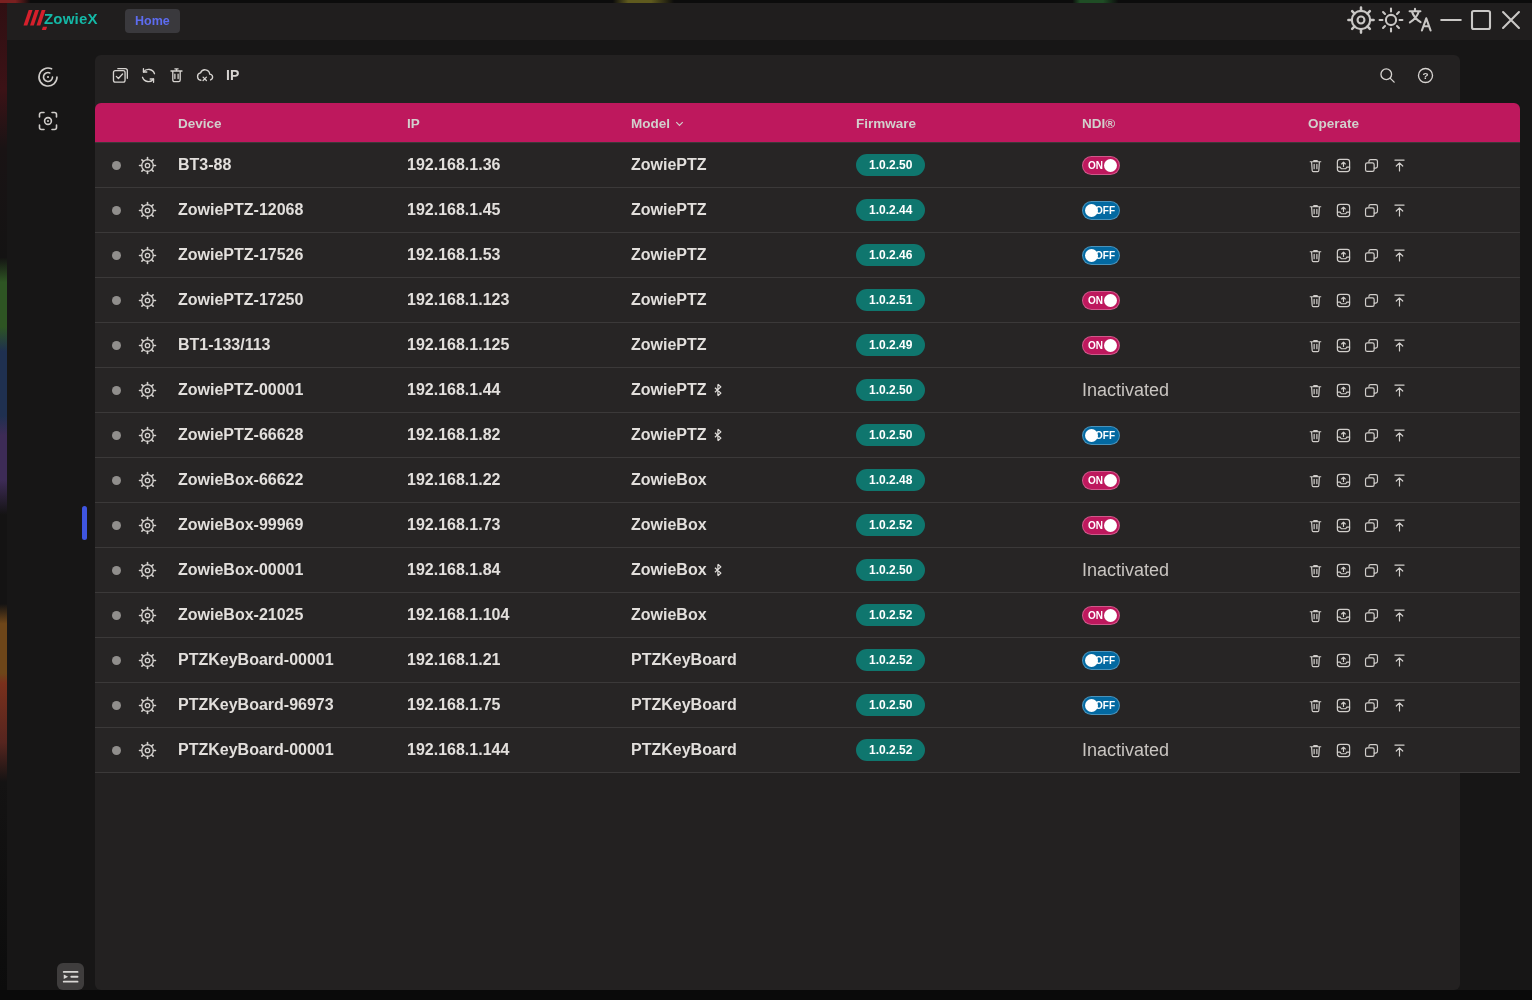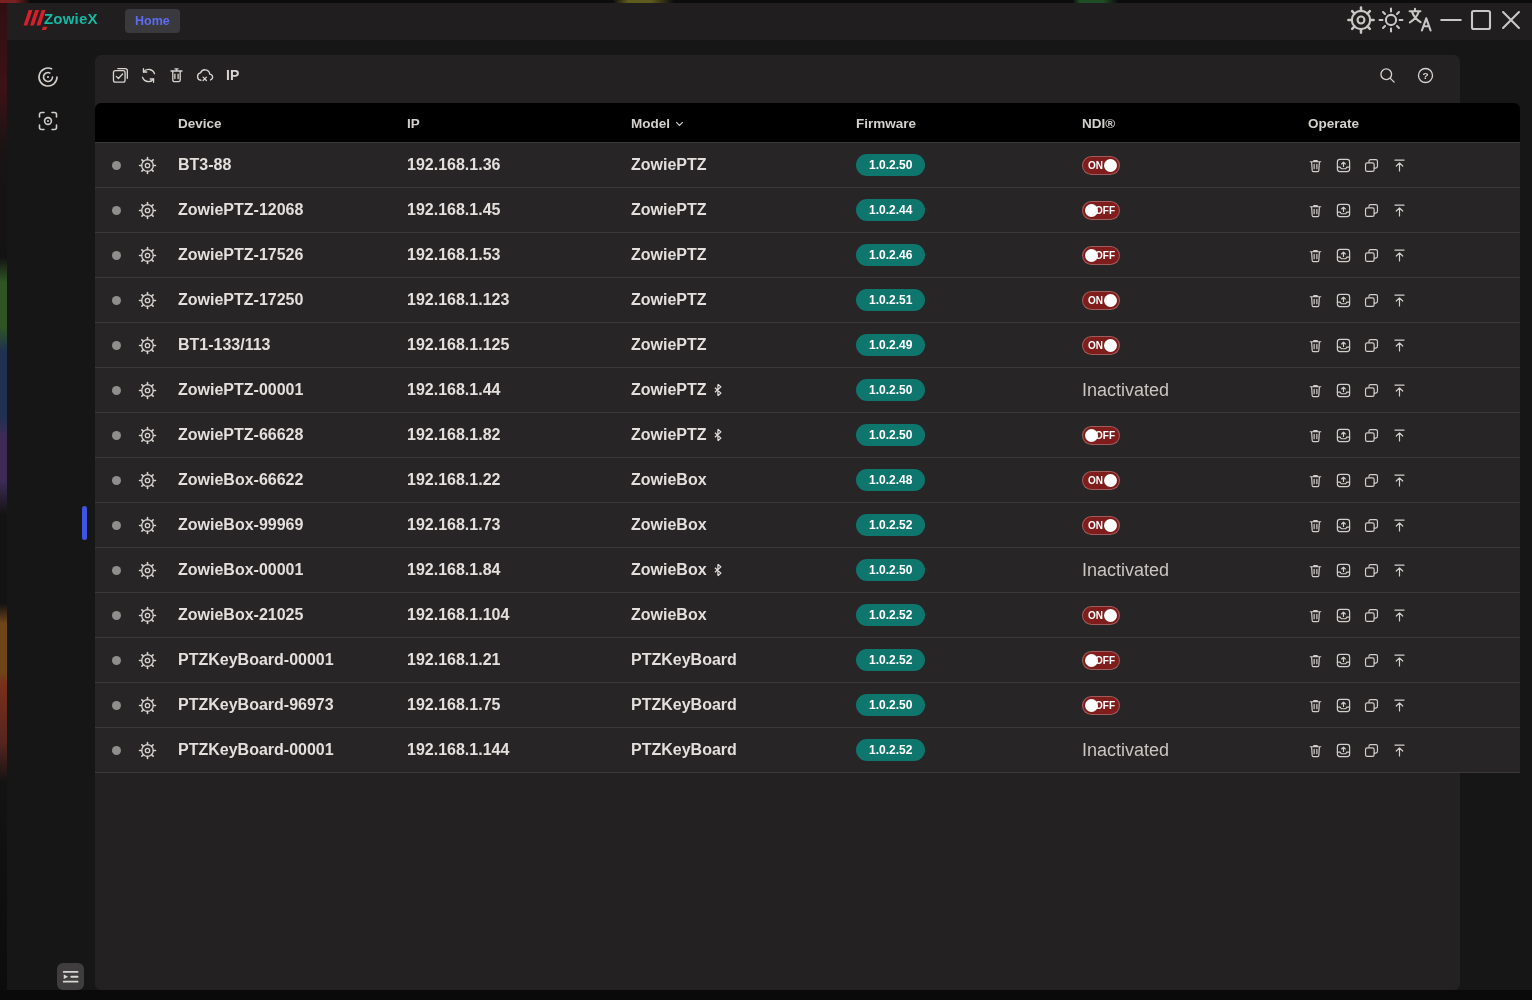--- a/index.html
+++ b/index.html
@@ -31,43 +31,43 @@
 
   #toolbar { position:absolute; left:0; top:0; width:100%; height:40px; display:flex; align-items:center; padding-left:16px; color:#d6d3d0; }
   .tool-icon { width:19px; height:19px; margin-right:9px; display:inline-flex; }
   .tool-icon svg { width:19px; height:19px; }
   #toolbar .spacer { flex:1; }
   #ip-label { font-size:14px; font-weight:700; color:#d6d3d0; margin-left:3px; }
   #toolbar-right { display:flex; align-items:center; gap:10px; padding-right:16px; }
 
   
   #table { position:absolute; left:0; top:48px; width:1425px; }
-  #table-header { position:relative; height:40px; background:#000000; border-bottom:1px solid #3b3939;
+  #table-header { position:relative; height:40px; background:#be185d; border-bottom:1px solid #3b3939;
                   border-radius:6px 6px 0 0; }
   .hcell { position:absolute; top:0; height:40px; display:flex; align-items:center; gap:4px;
            font-size:13.5px; font-weight:700; color:#d2cfcc; }
   .row { position:relative; height:45px; background:#272525; border-bottom:1px solid #3b3939; }
   .dot { position:absolute; left:17px; top:18px; width:9px; height:9px; border-radius:50%; background:#908e8c; }
   .row-gear { position:absolute; left:43px; top:13px; width:19px; height:19px; color:#d4d1ce; }
   .row-gear svg, .op-icon svg { width:100%; height:100%; }
   .cell { position:absolute; top:0; height:44px; display:flex; align-items:center;
           font-size:16px; font-weight:700; color:#e2dfdc; }
   .c-device { left:83px; } .c-ip { left:312px; } .c-model { left:536px; gap:4px; }
   .bt-icon { display:inline-flex; width:10px; height:14px; color:#e2dfdc; margin-left:2px; }
   .fw-pill { position:absolute; left:761px; top:11px; height:22px; padding:0 13px; border-radius:11px;
              background:#0f766e; color:#ffffff; font-size:12px; font-weight:700;
              display:flex; align-items:center; }
   .ndi-cell { position:absolute; left:987px; top:0; height:44px; display:flex; align-items:center; }
   .toggle { position:relative; width:38px; height:19px; border-radius:10px; border:1px solid rgba(255,255,255,.28); }
   .toggle .tlabel { position:absolute; top:0; height:17px; line-height:17px; font-size:10px; font-weight:700; color:#fff; }
   .toggle .knob { position:absolute; top:2px; width:13px; height:13px; border-radius:50%; background:#fff; }
-  .toggle.on  { background:#7f1d1d; }
+  .toggle.on  { background:#be185d; }
   .toggle.on  .tlabel { left:5px; }
   .toggle.on  .knob { right:2px; }
-  .toggle.off { background:#7f1d1d; }
+  .toggle.off { background:#0369a1; }
   .toggle.off .tlabel { right:4px; }
   .toggle.off .knob { left:2px; }
   .inactivated { font-size:18px; font-weight:400; color:#c9c5c1; }
   .op-group { position:absolute; left:1212px; top:13.5px; display:flex; gap:11px; }
   .op-icon { width:17px; height:17px; color:#d2cfcc; }
 
   
   #left-bleed { position:absolute; left:0; top:0; width:7px; height:990px;
     background:linear-gradient(#2f0f12 0%,#3c1216 9%,#191314 15%,#141313 26%,
       #2e5523 28.5%,#2e5523 33%,#1f3050 35.5%,#1f3050 42%,#3d2b56 44%,#3d2b56 48.5%,

